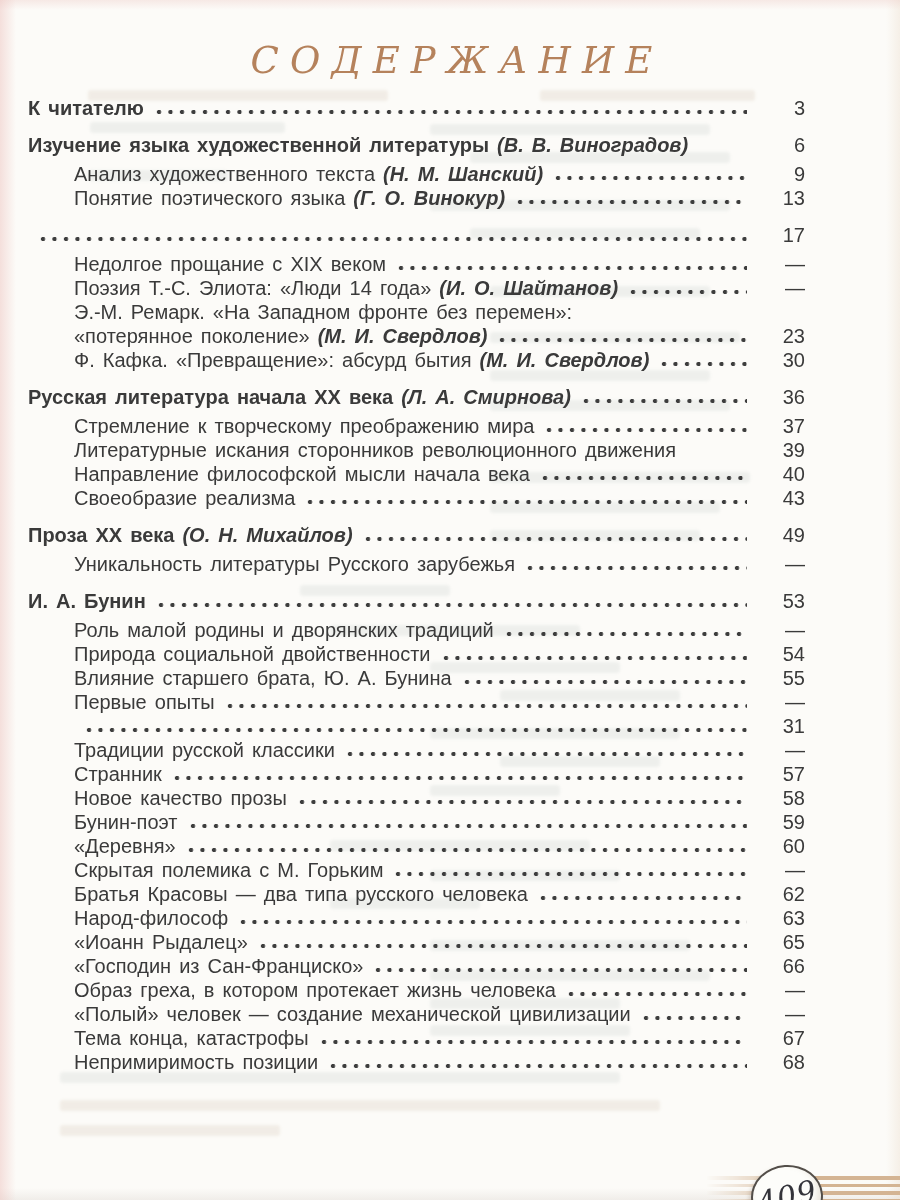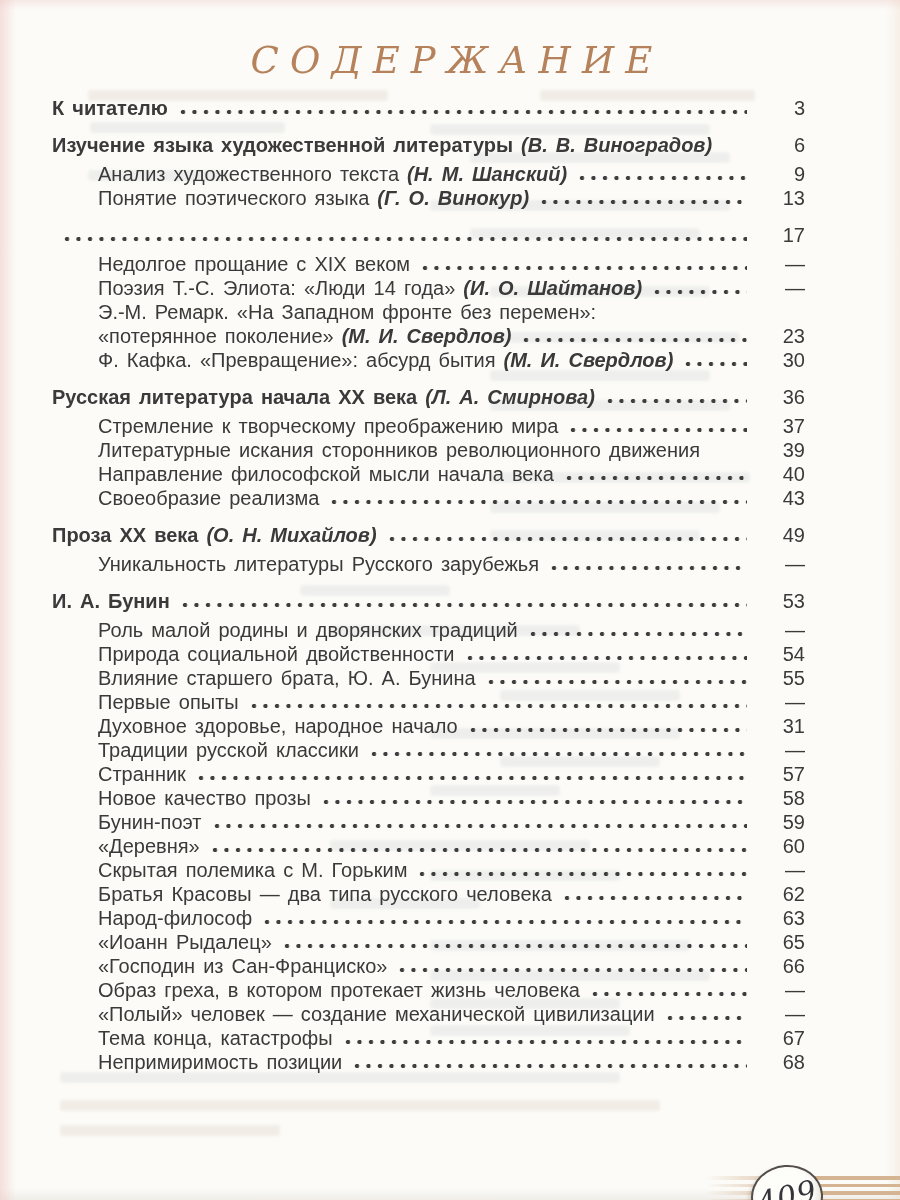--- a/index.html
+++ b/index.html
@@ -29,21 +29,21 @@
 
   
   .title{
     position:relative;z-index:1;margin:40px 4px 0;padding-left:14px;
     text-align:center;font-family:"DejaVu Serif","Liberation Serif",serif;
     font-style:italic;font-weight:400;font-size:37px;line-height:42px;
     letter-spacing:.30em;color:var(--title);
   }
 
   
-  .toc{position:relative;z-index:1;margin-top:14px;padding:0 95px 0 52px;}
+  .toc{position:relative;z-index:1;margin-top:14px;padding:0 95px 0 28px;}
   .row{display:flex;align-items:baseline;font-size:20px;line-height:24px;word-spacing:2.5px;}
   .row.main{font-weight:bold;margin-top:13px;margin-bottom:5px;}
   .row.sub{padding-left:46px;align-items:flex-end;}
   .t{white-space:nowrap;}
   .author{font-style:italic;font-weight:700;margin-left:8px;white-space:nowrap;}
   .leader{
     flex:1 1 auto;min-width:10px;height:24px;margin:0 6px 0 10px;align-self:flex-end;
     background-image:radial-gradient(circle at 5px 16px, #3d3d3d 1.9px, rgba(0,0,0,0) 2.4px);
     background-size:11.5px 24px;background-repeat:repeat-x;background-position:0 0;
   }
@@ -215,21 +215,20 @@
       <span class="t"><span>Влияние старшего брата, Ю. А. Бунина</span></span>
       <span class="leader"></span>
       <span class="pg">55</span>
     </div>
       <div class="row sub">
       <span class="t"><span>Первые опыты</span></span>
       <span class="leader"></span>
       <span class="pg">—</span>
     </div>
       <div class="row sub">
-      <span class="t"><span>Духовное здоровье, народное начало</span></span>
       <span class="leader"></span>
       <span class="pg">31</span>
     </div>
       <div class="row sub">
       <span class="t"><span>Традиции русской классики</span></span>
       <span class="leader"></span>
       <span class="pg">—</span>
     </div>
       <div class="row sub">
       <span class="t"><span>Странник</span></span>

